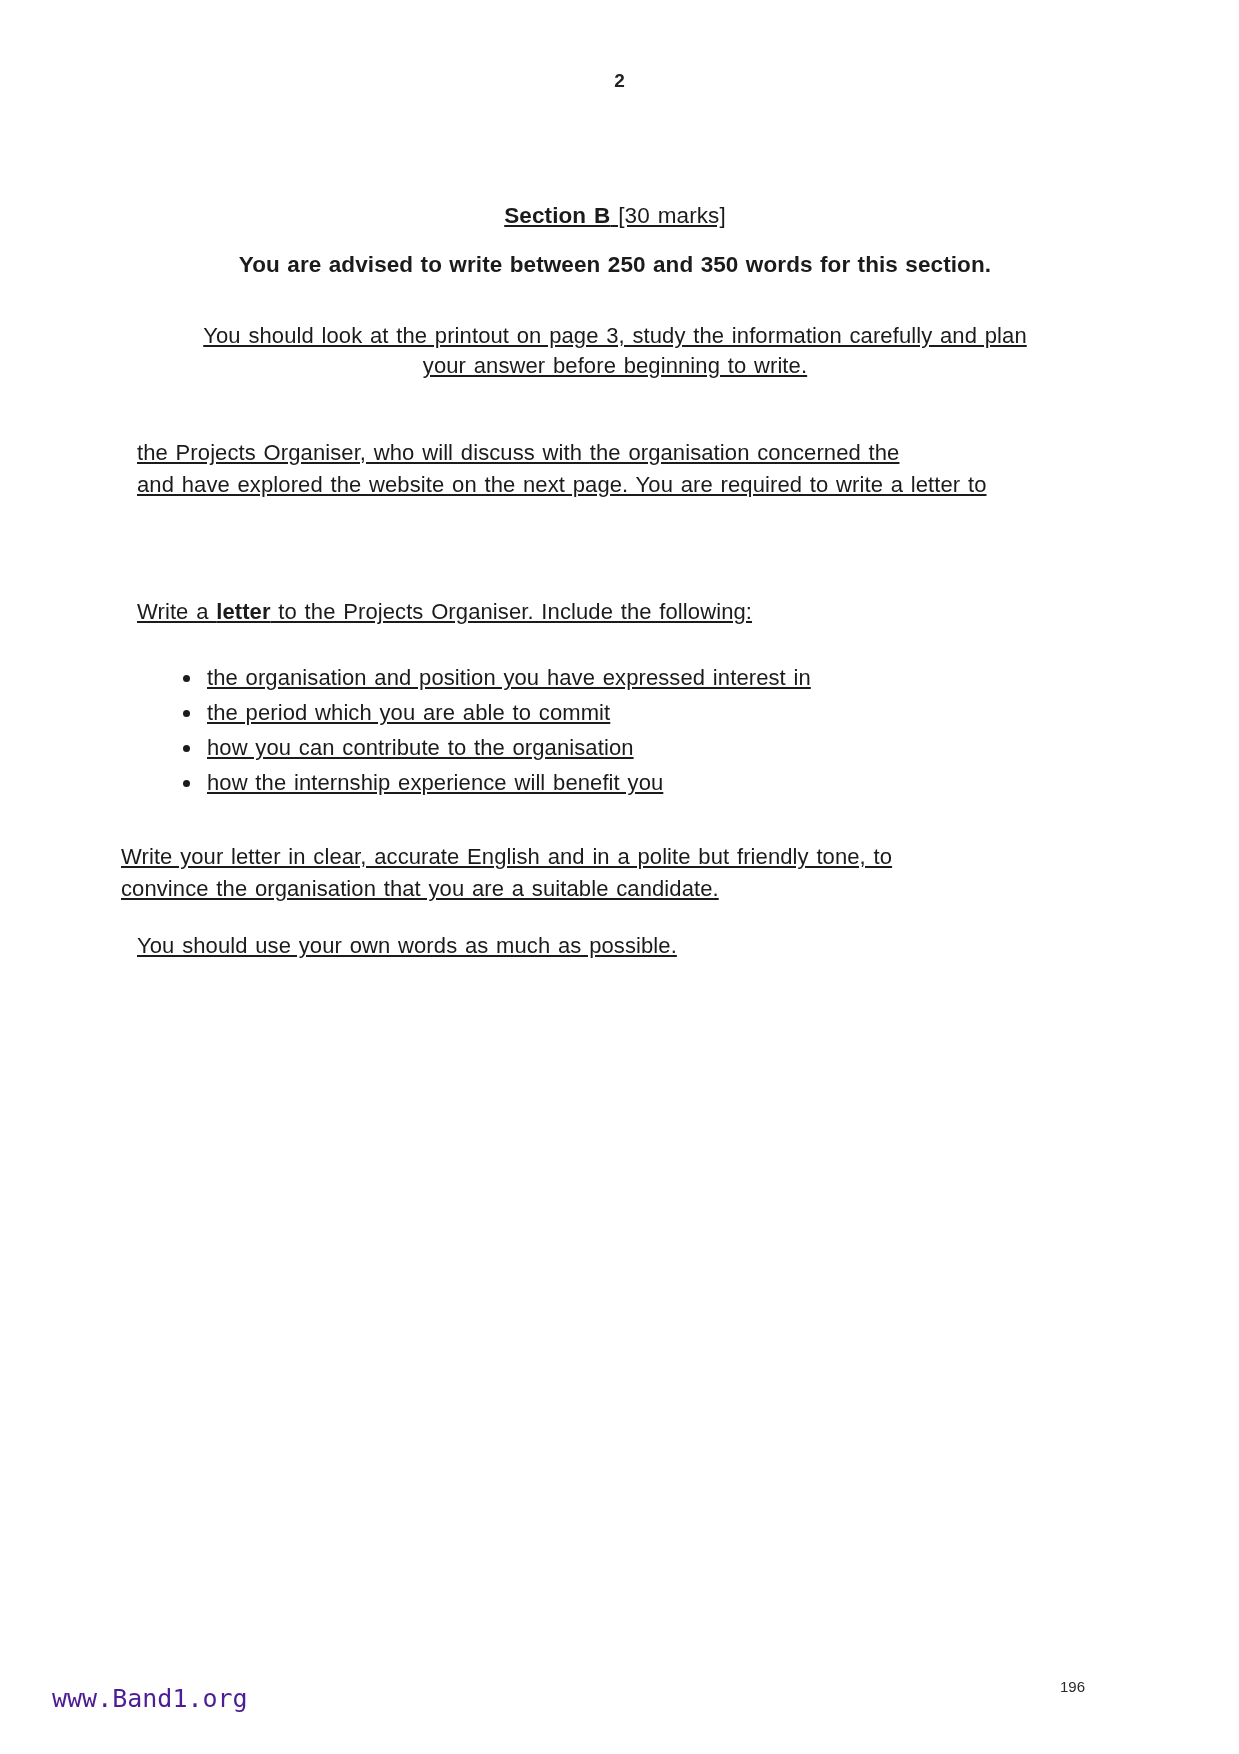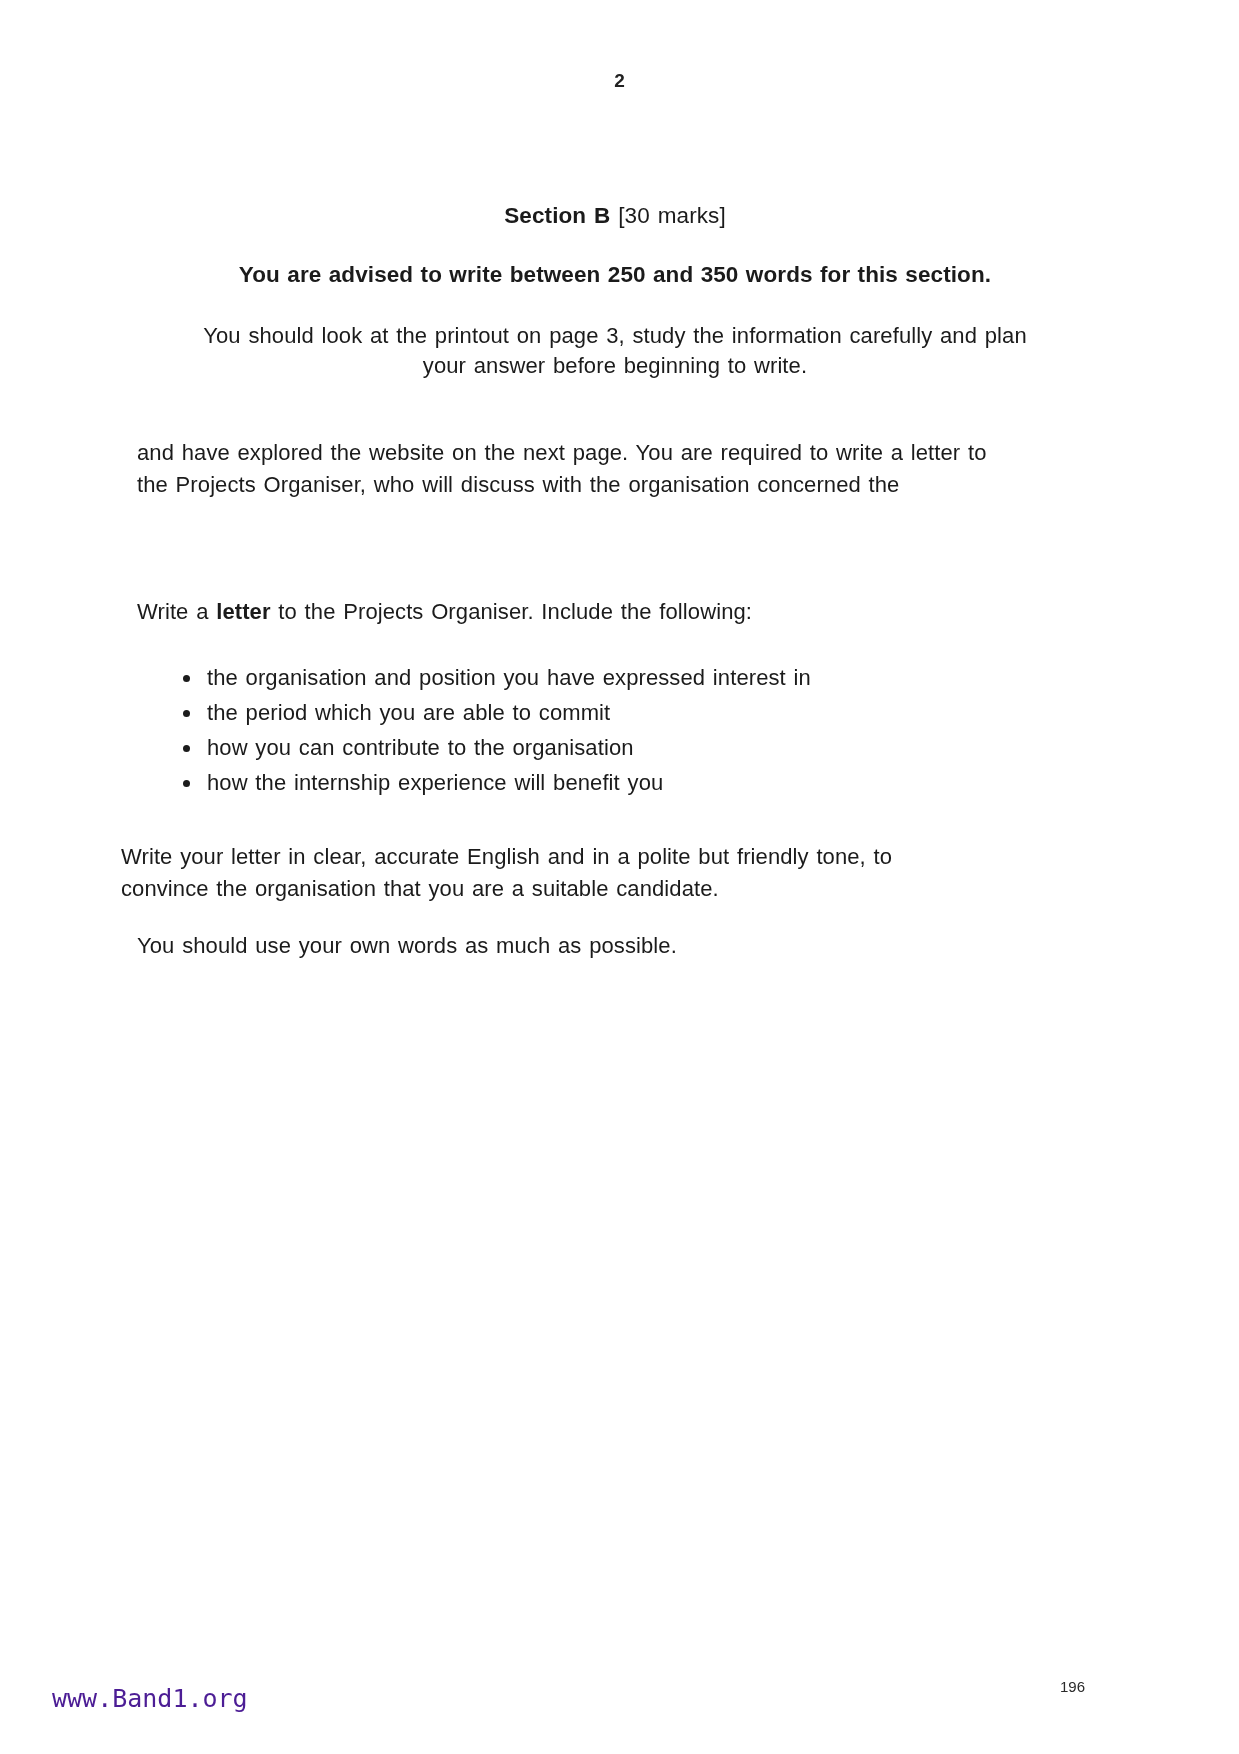--- a/index.html
+++ b/index.html
@@ -18,38 +18,39 @@
   .abs { position: absolute; }
   .content-center {
     left: 140px;
     width: 950px;
     text-align: center;
   }
   .body-text {
     font-size: 22px;
     letter-spacing: 0.1px;
     word-spacing: 1.5px;
+    text-decoration: underline;
   }
   .line { white-space: pre; }
   #page-number {
     top: 70px;
     left: 0;
     width: 1239px;
     text-align: center;
     font-size: 19px;
     font-weight: 600;
     color: #222;
   }
   #section-heading {
     top: 203px;
     font-size: 22.5px;
   }
   #section-heading .bold { font-weight: bold; }
   #advisory-line {
-    top: 262px;
+    top: 252px;
     font-size: 22.5px;
     font-weight: bold;
     letter-spacing: 0.1px;
     word-spacing: 1px;
   }
   #intro-para {
     top: 321px;
     line-height: 30px;
   }
   #scenario-para {
@@ -109,22 +110,22 @@
 </div>
 
 <div id="advisory-line" class="abs content-center">You are advised to write between 250 and 350 words for this section.</div>
 
 <div id="intro-para" class="abs content-center body-text">
   <div class="line">You should look at the printout on page 3, study the information carefully and plan</div>
   <div class="line">your answer before beginning to write.</div>
 </div>
 
 <div id="scenario-para" class="abs body-text">
+  <div class="line">the Projects Organiser, who will discuss with the organisation concerned the</div>
   <div class="line">and have explored the website on the next page. You are required to write a letter to</div>
-  <div class="line">the Projects Organiser, who will discuss with the organisation concerned the</div>
 </div>
 
 <div id="instruction-line" class="abs body-text">
   <span>Write a </span><span class="bold">letter</span><span> to the Projects Organiser. Include the following:</span>
 </div>
 
 <div id="bullet-list" class="abs body-text">
   <ul>
     <li>the organisation and position you have expressed interest in</li>
     <li>the period which you are able to commit</li>

